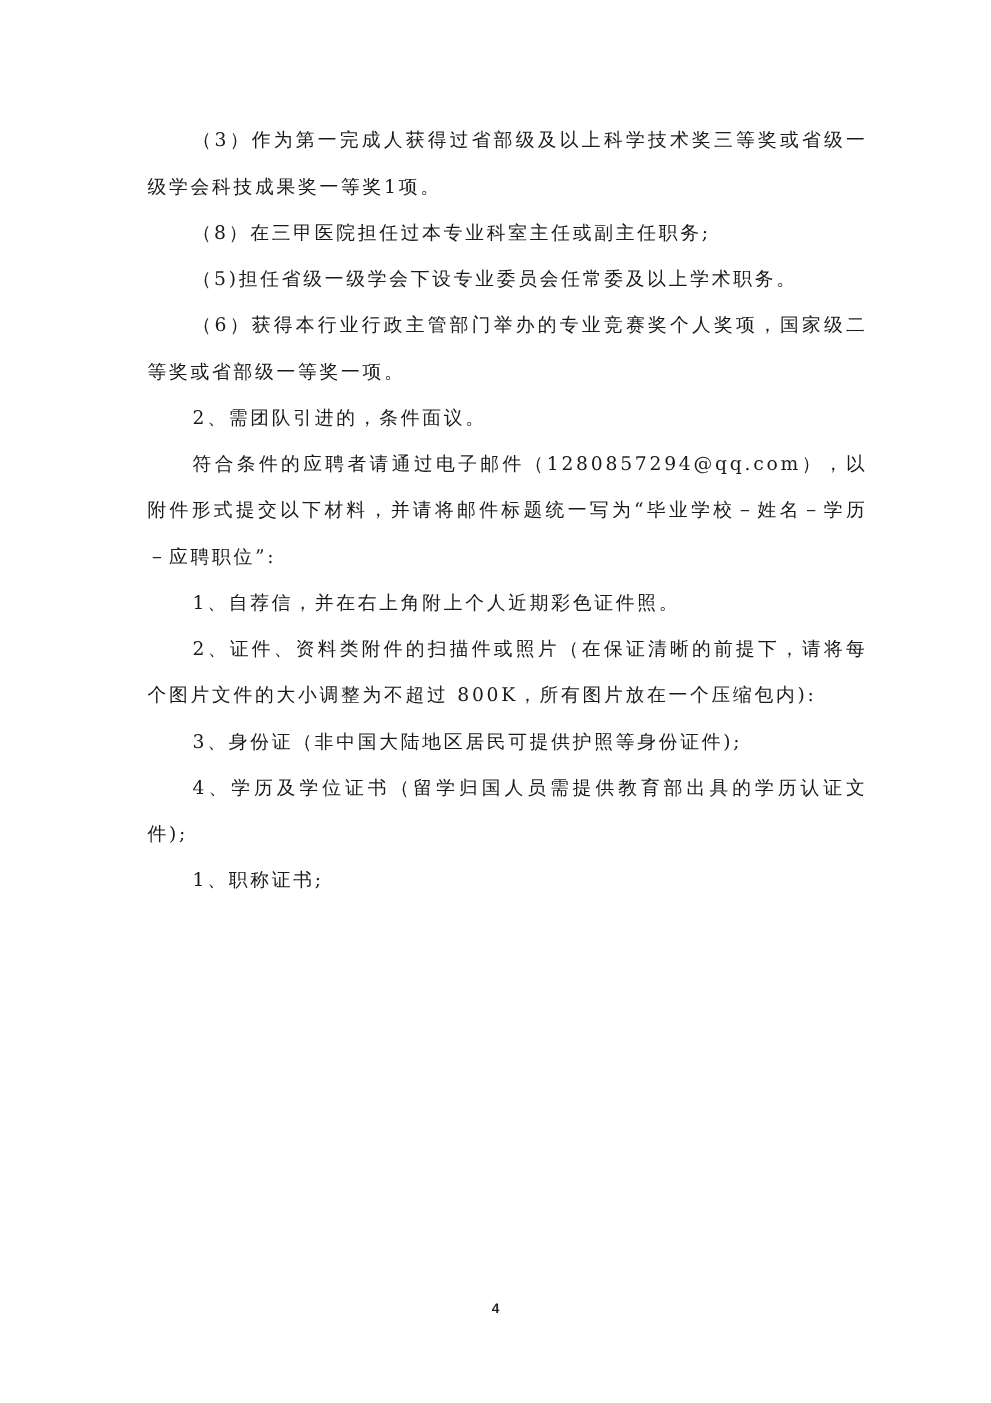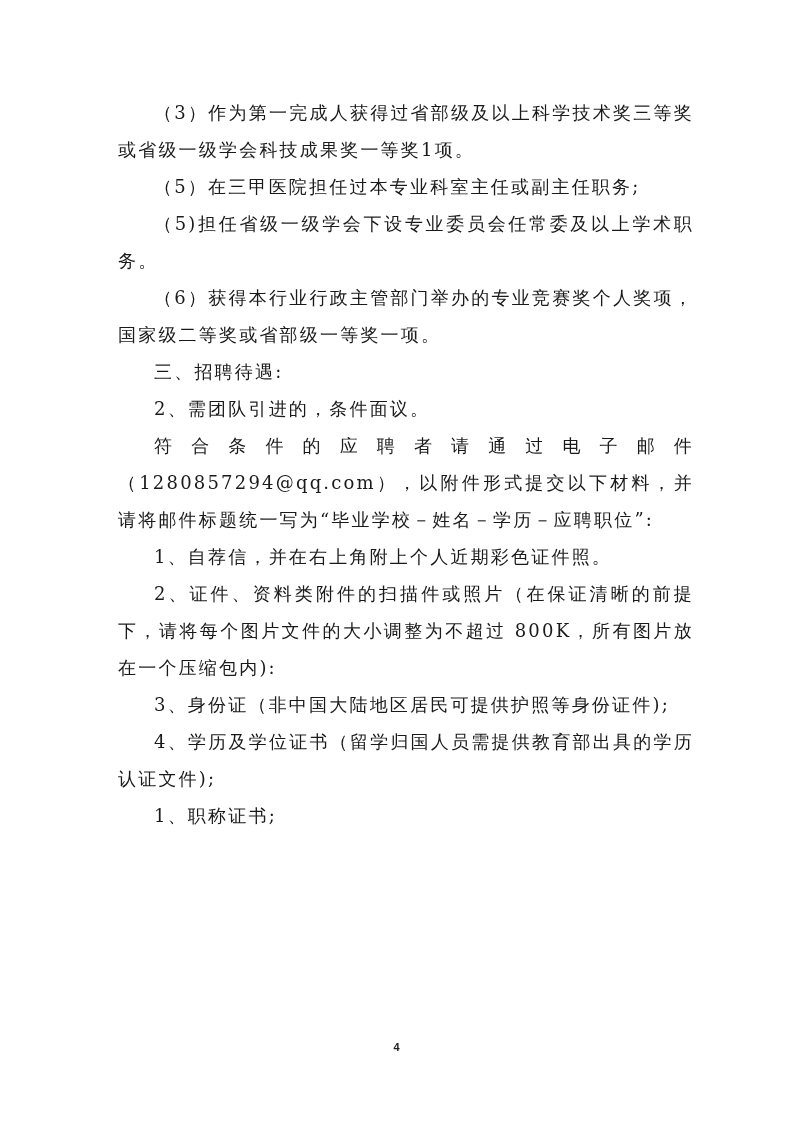--- a/index.html
+++ b/index.html
@@ -4,42 +4,41 @@
   <style>
     html, body { margin: 0; padding: 0; background: #ffffff; }
     body { width: 793px; height: 1122px; position: relative; overflow: hidden; }
     .page {
       position: absolute; left: 0; top: 0; width: 793px; height: 1122px;
       background: #ffffff;
     }
     .content {
       position: absolute; left: 118px; top: 94px; width: 576px;
       font-family: "DejaVu Serif", "Liberation Serif", serif;
-      font-size: 18px; color: #1a1a1a;
+      font-size: 15px; color: #1a1a1a;
       line-height: 37px;
       letter-spacing: 2.2px;
     }
     .para { margin: 0; text-indent: 36px; text-align: justify; text-align-last: left; }
     .page-number {
       position: absolute; left: 0; width: 793px; top: 1041px;
       text-align: center;
       font-family: "Liberation Sans", sans-serif;
       font-size: 11px; font-weight: bold; color: #222222;
     }
   </style>
 </head>
 <body>
 
 <div class="page">
   <div class="content">
     <p class="para">（3）作为第一完成人获得过省部级及以上科学技术奖三等奖或省级一级学会科技成果奖一等奖1项。</p>
-    <p class="para">（5）在三甲医院担任过本专业科室主任或副主任职务;</p>
+    <p class="para">（8）在三甲医院担任过本专业科室主任或副主任职务;</p>
     <p class="para">（5)担任省级一级学会下设专业委员会任常委及以上学术职务。</p>
     <p class="para">（6）获得本行业行政主管部门举办的专业竞赛奖个人奖项，国家级二等奖或省部级一等奖一项。</p>
-    <p class="para">三、招聘待遇:</p>
     <p class="para">2、需团队引进的，条件面议。</p>
     <p class="para">符合条件的应聘者请通过电子邮件（1280857294@qq.com），以附件形式提交以下材料，并请将邮件标题统一写为“毕业学校－姓名－学历－应聘职位”:</p>
     <p class="para">1、自荐信，并在右上角附上个人近期彩色证件照。</p>
     <p class="para">2、证件、资料类附件的扫描件或照片（在保证清晰的前提下，请将每个图片文件的大小调整为不超过 800K，所有图片放在一个压缩包内):</p>
     <p class="para">3、身份证（非中国大陆地区居民可提供护照等身份证件);</p>
     <p class="para">4、学历及学位证书（留学归国人员需提供教育部出具的学历认证文件);</p>
     <p class="para">1、职称证书;</p>
   </div>
   <div class="page-number">4</div>
 </div>

